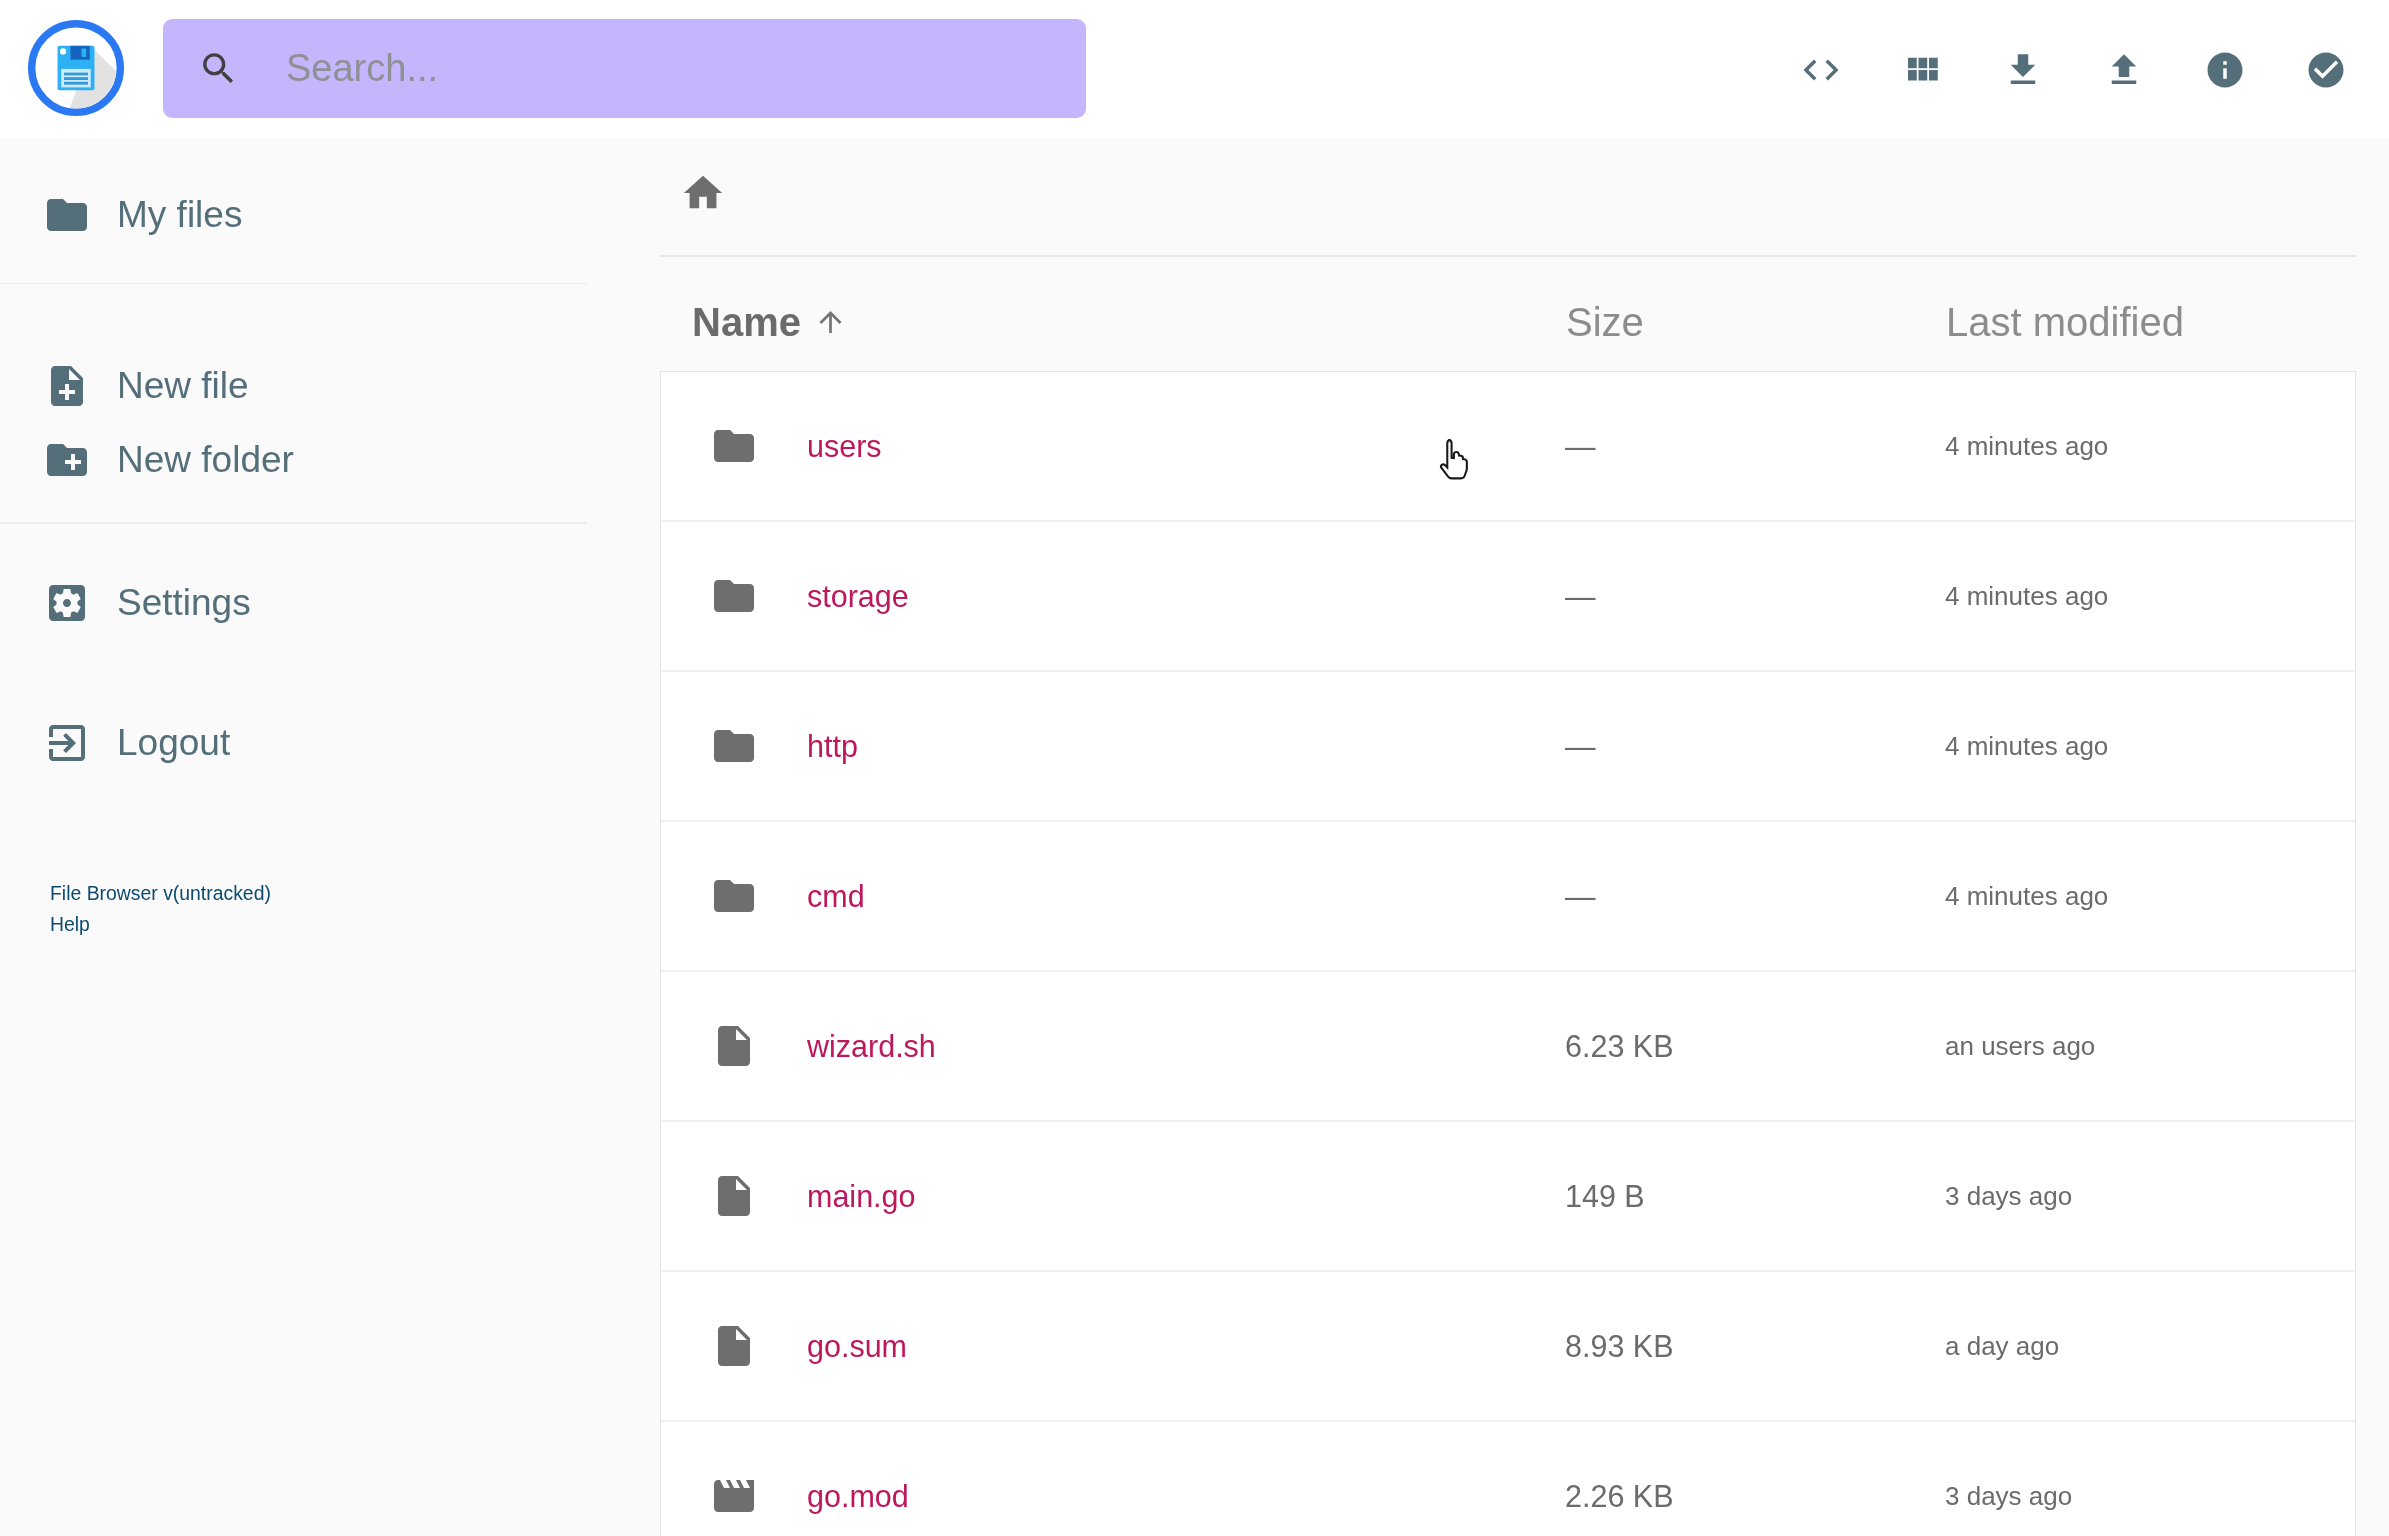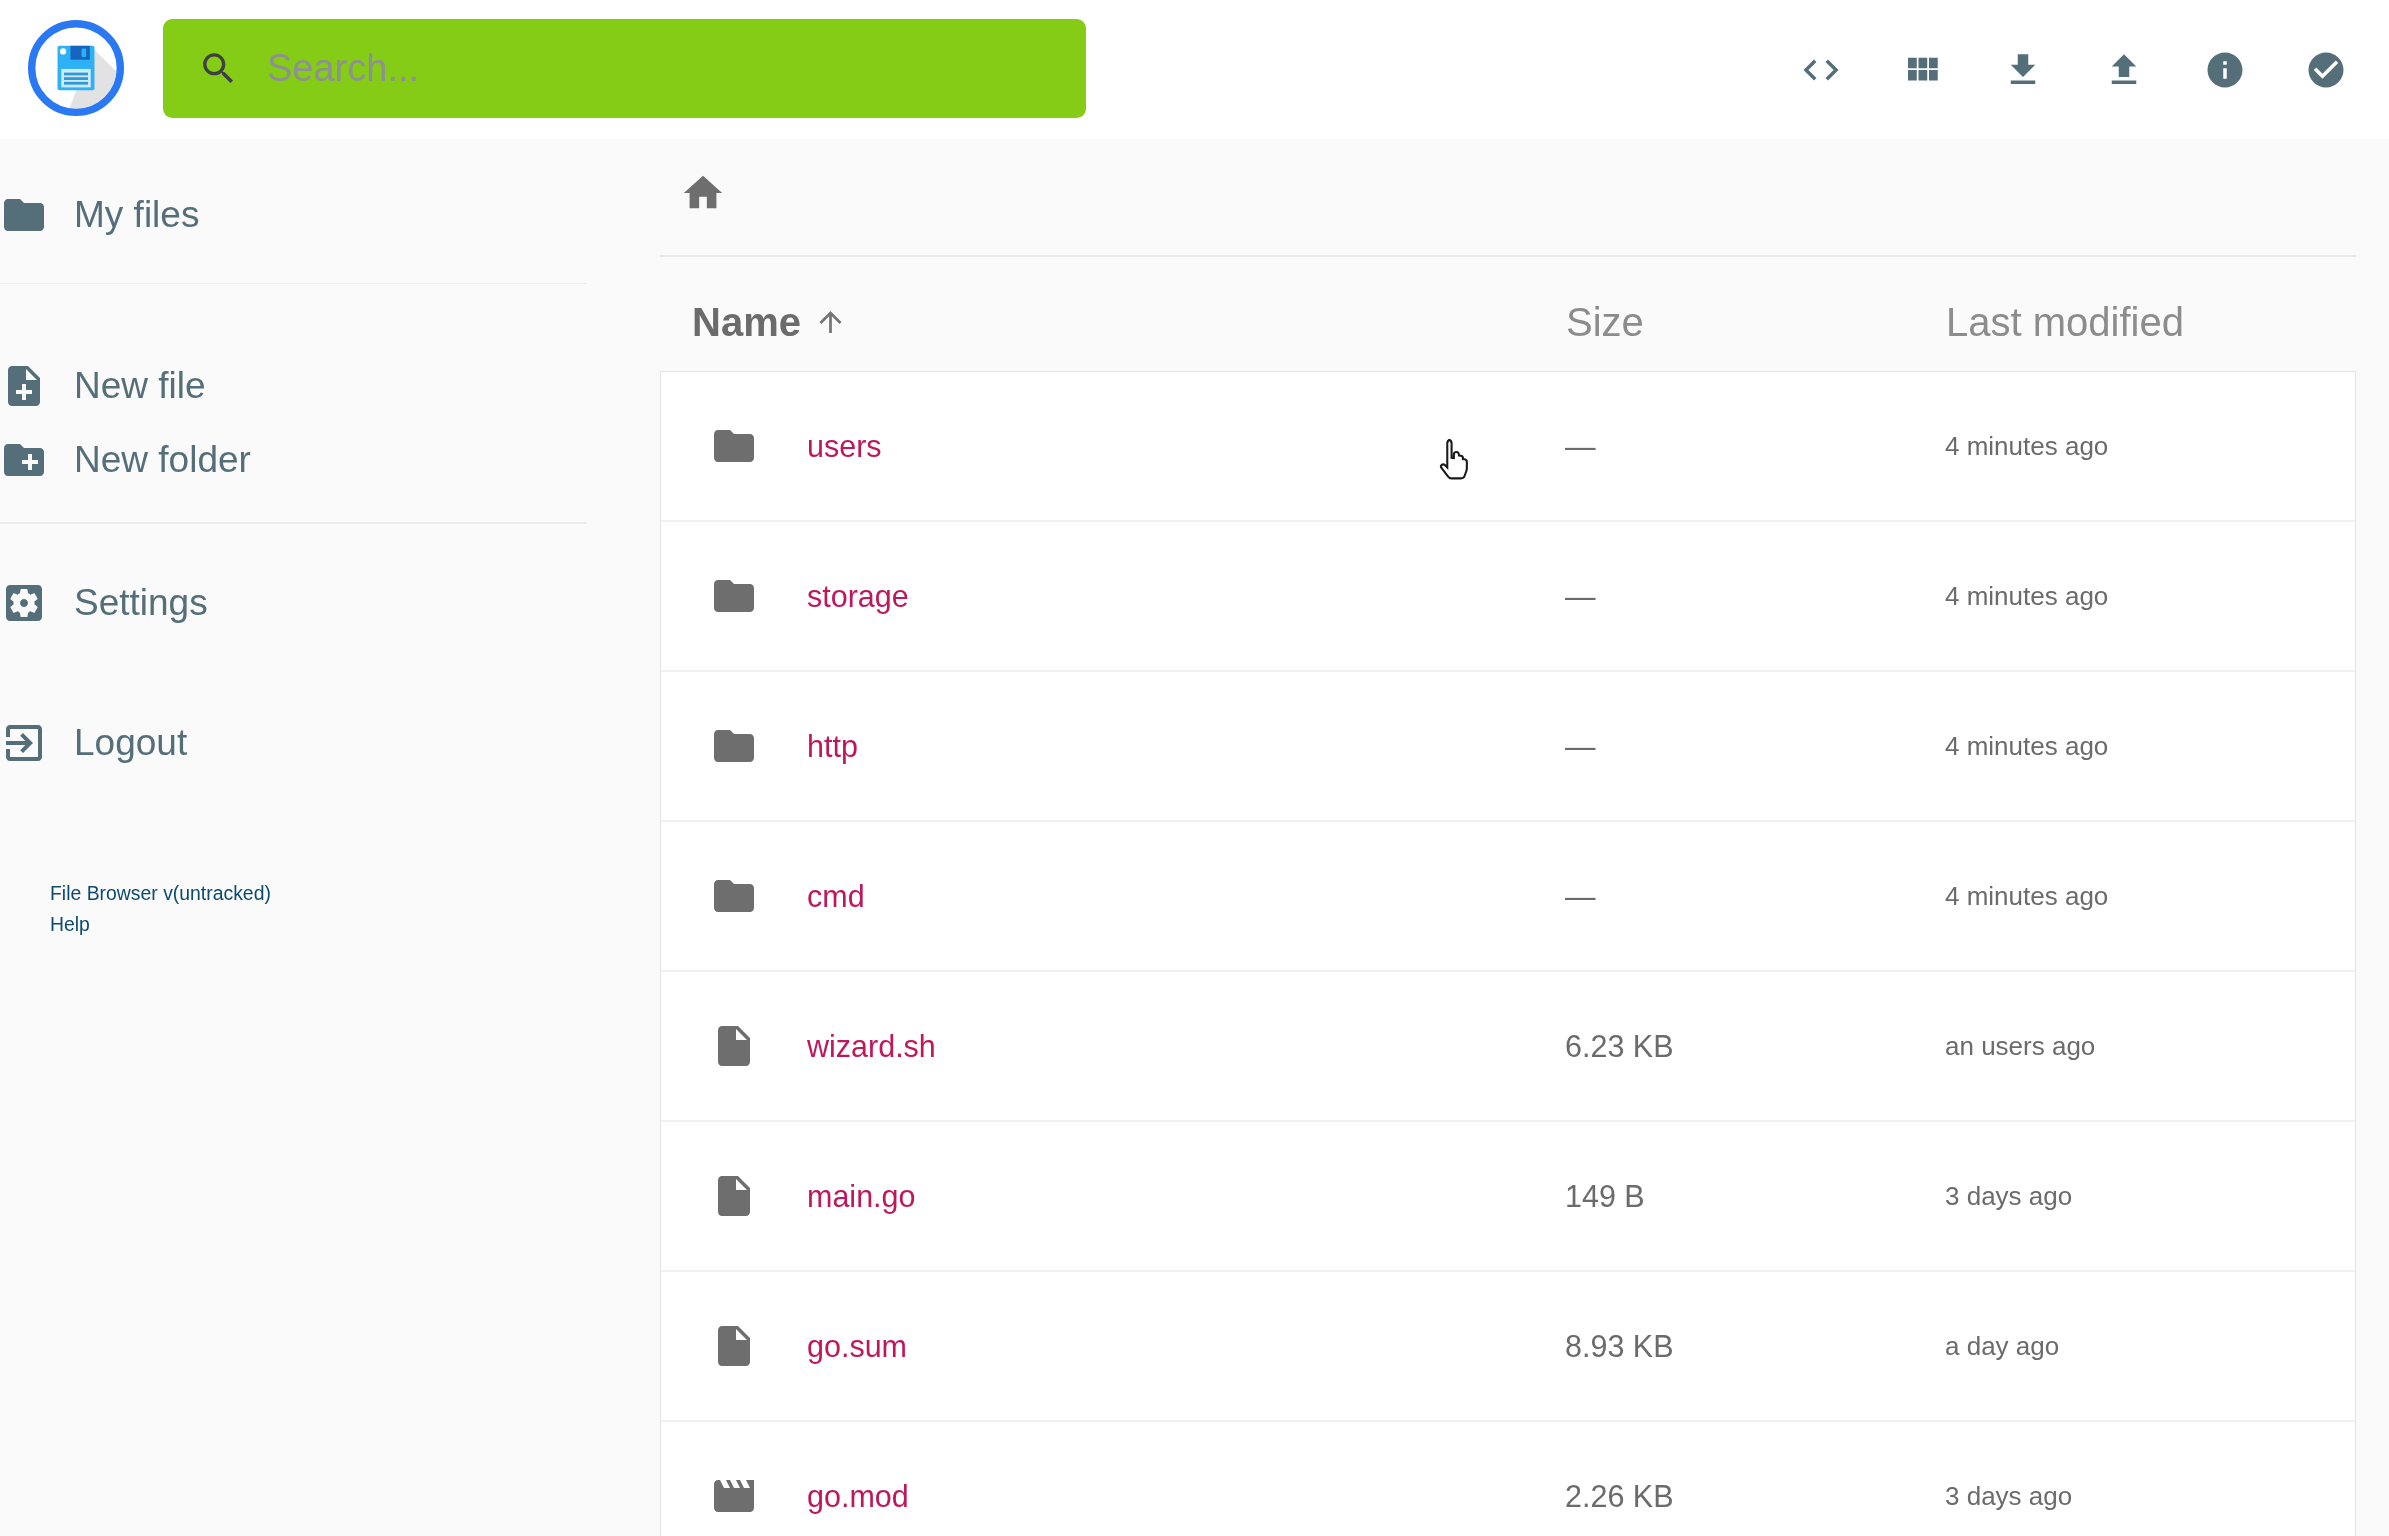--- a/index.html
+++ b/index.html
@@ -5,36 +5,36 @@
   html,body{margin:0;padding:0}
   body{
     width:2389px;height:1536px;position:relative;overflow:hidden;
     background:#fafafa;font-family:"Liberation Sans",sans-serif;
   }
   
   .header{position:absolute;left:0;top:0;right:0;height:139px;background:#ffffff;}
   .logo{position:absolute;left:28px;top:20.4px;width:96px;height:96px;}
   .searchbar{
     position:absolute;left:163px;top:19.4px;width:923px;height:99px;
-    background:#84cc16;border-radius:9.3px;display:flex;align-items:center;
-    box-sizing:border-box;padding:0 28px 0 35px;gap:26px;
+    background:#c4b5fd;border-radius:9.3px;display:flex;align-items:center;
+    box-sizing:border-box;padding:0 28px 0 35px;gap:45px;
   }
   .searchbar svg{width:41px;height:41px;fill:#3f4042;flex:none}
   .searchbar input{
     border:0;outline:0;background:transparent;width:100%;
     font-family:"Liberation Sans",sans-serif;font-size:38px;color:#444;
   }
   .searchbar input::placeholder{color:#8e9093;opacity:1}
   .actions{position:absolute;right:42px;top:0;height:139px;display:flex;align-items:center;gap:59px;}
   .action-btn{width:42px;height:42px;padding:0;border:0;background:none;cursor:pointer}
   .action-btn svg{width:42px;height:42px;fill:#546e7a;display:block}
   
   .sidebar{position:absolute;left:0;top:139px;width:607px;}
   .side-item{
-    height:74px;display:flex;align-items:center;gap:26px;
+    height:74px;display:flex;align-items:center;gap:26px;padding-left:43px;
     color:#546e7a;font-size:37px;cursor:pointer;
   }
   .side-item svg{width:48px;height:48px;fill:#546e7a;flex:none}
   .side-divider{height:1.9px;background:#ececec;width:587px;}
   .si-1{margin-top:39px}
   .sd-1{margin-top:30.5px;margin-bottom:37px}
   .si-3{margin-top:65px}
   .sd-2{margin-top:25px;margin-bottom:42px}
   .si-5{margin-top:66px}
   .side-footer{margin-top:98px;padding-left:50px;font-size:19.4px;line-height:31px;color:#0c4a6e;}

